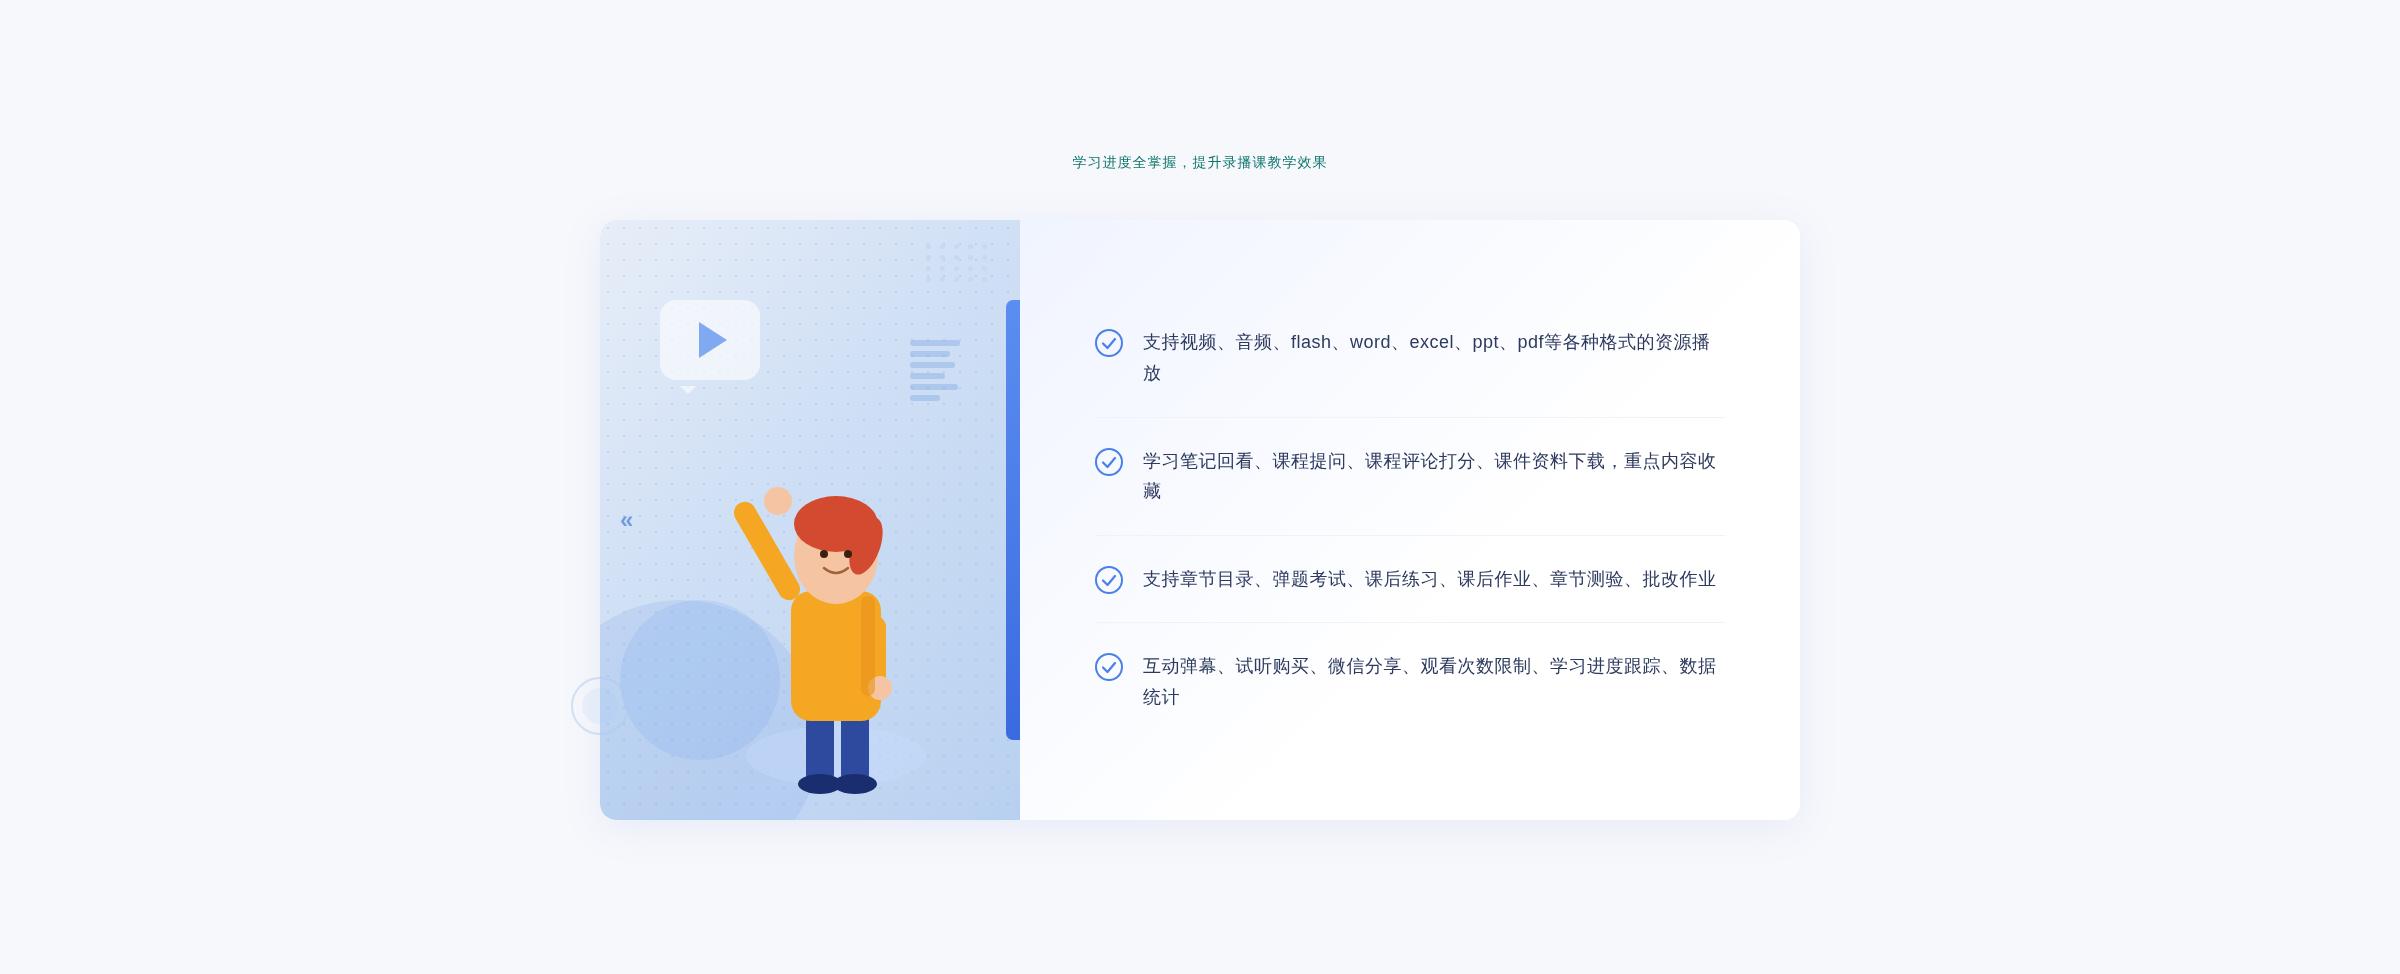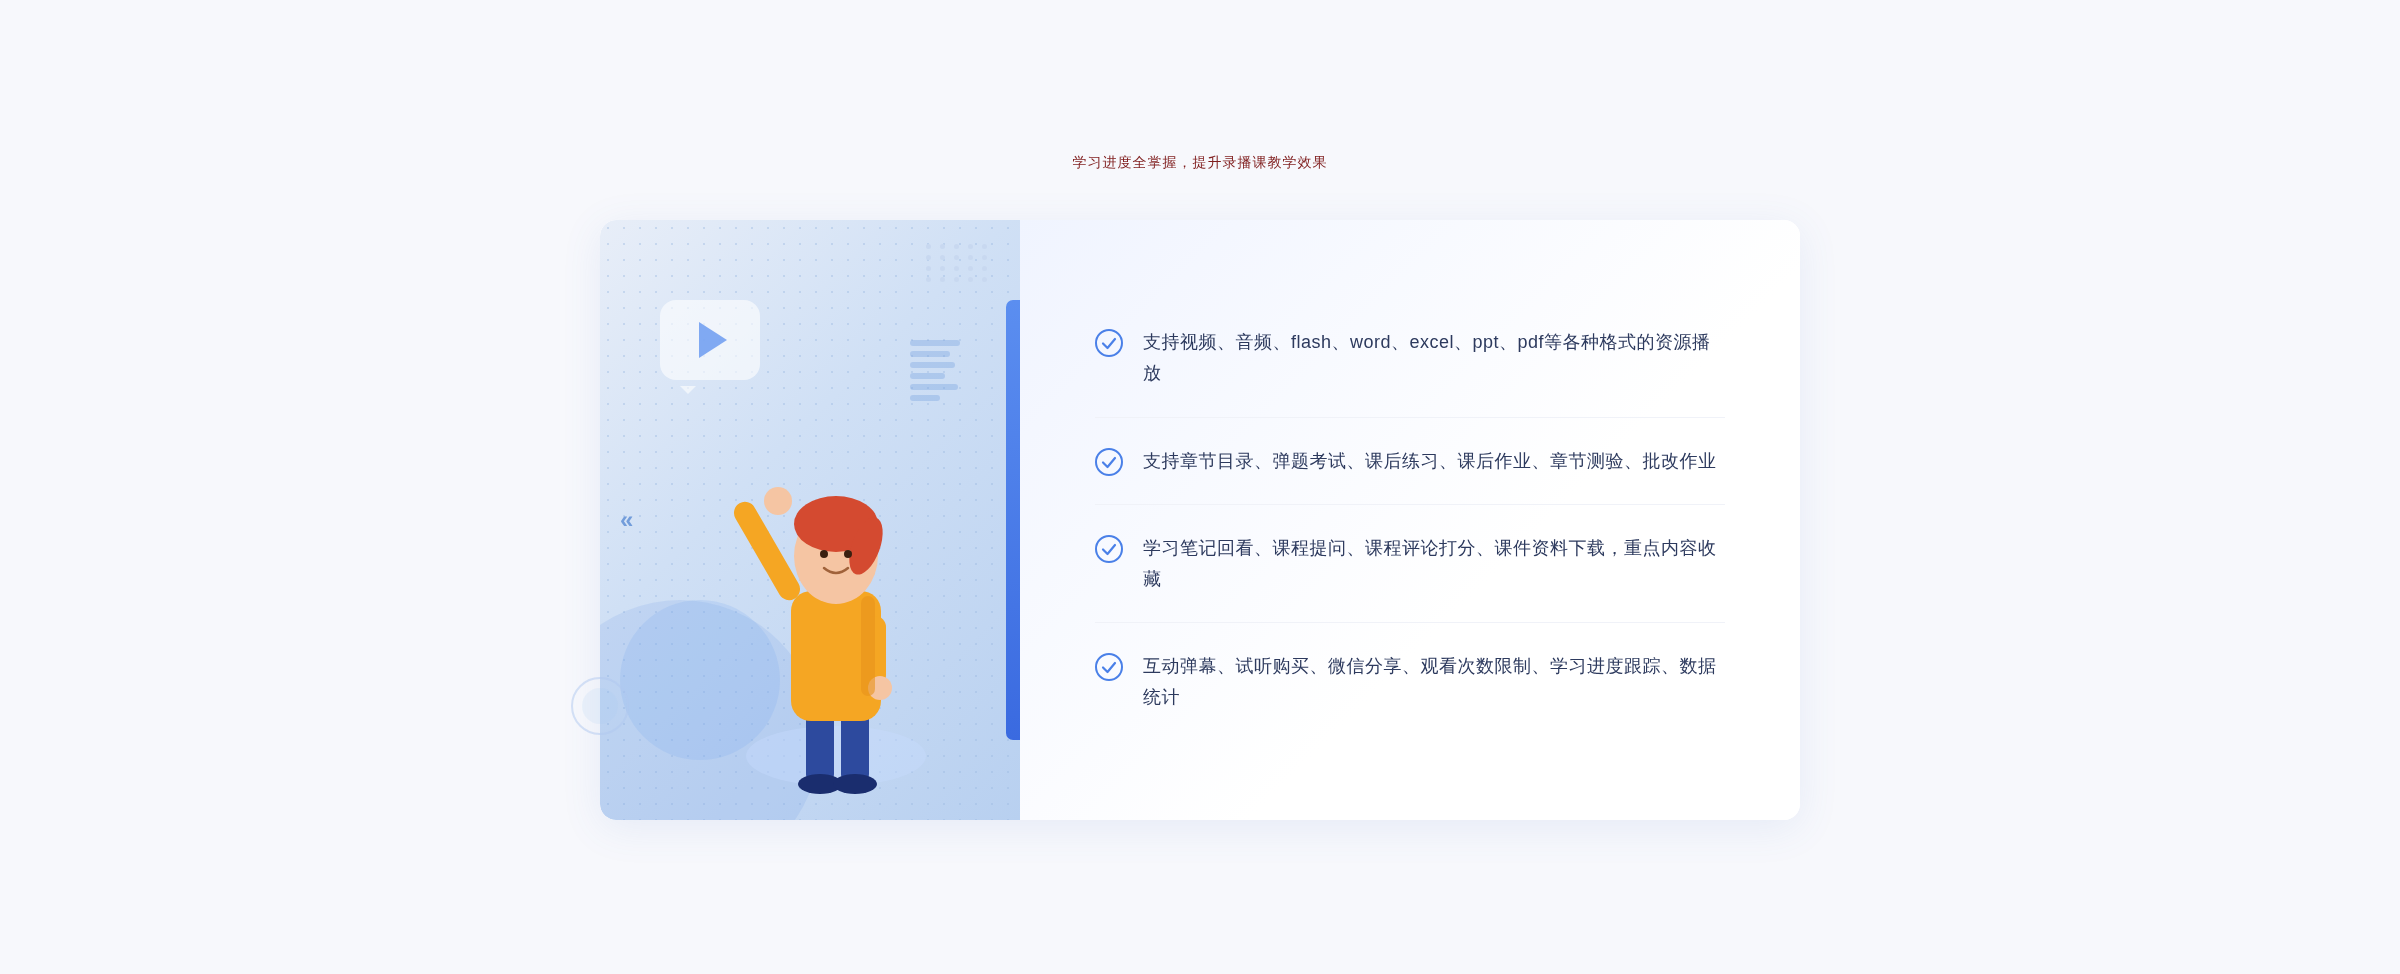--- a/index.html
+++ b/index.html
@@ -51,21 +51,21 @@
 
     .section-title {
       font-size: 32px;
       font-weight: 600;
       color: #1a2540;
       letter-spacing: 2px;
     }
 
     .section-subtitle {
       font-size: 14px;
-      color: #7f1d1d;
+      color: #0f766e;
       letter-spacing: 1px;
     }
 
     .content-area {
       display: flex;
       gap: 0;
       align-items: stretch;
       background: #fff;
       border-radius: 16px;
       overflow: hidden;
@@ -363,31 +363,31 @@
           <p class="feature-text">支持视频、音频、flash、word、excel、ppt、pdf等各种格式的资源播放</p>
         </div>
 
         <div class="feature-item">
           <div class="check-icon">
             <svg viewBox="0 0 28 28" fill="none" xmlns="http://www.w3.org/2000/svg">
               <circle cx="14" cy="14" r="13" stroke="#4a80e8" stroke-width="2"></circle>
               <path d="M8 14.5 L12.5 19 L20 10" stroke="#4a80e8" stroke-width="2.2" stroke-linecap="round" stroke-linejoin="round"></path>
             </svg>
           </div>
-          <p class="feature-text">支持章节目录、弹题考试、课后练习、课后作业、章节测验、批改作业</p>
+          <p class="feature-text">学习笔记回看、课程提问、课程评论打分、课件资料下载，重点内容收藏</p>
         </div>
 
         <div class="feature-item">
           <div class="check-icon">
             <svg viewBox="0 0 28 28" fill="none" xmlns="http://www.w3.org/2000/svg">
               <circle cx="14" cy="14" r="13" stroke="#4a80e8" stroke-width="2"></circle>
               <path d="M8 14.5 L12.5 19 L20 10" stroke="#4a80e8" stroke-width="2.2" stroke-linecap="round" stroke-linejoin="round"></path>
             </svg>
           </div>
-          <p class="feature-text">学习笔记回看、课程提问、课程评论打分、课件资料下载，重点内容收藏</p>
+          <p class="feature-text">支持章节目录、弹题考试、课后练习、课后作业、章节测验、批改作业</p>
         </div>
 
         <div class="feature-item">
           <div class="check-icon">
             <svg viewBox="0 0 28 28" fill="none" xmlns="http://www.w3.org/2000/svg">
               <circle cx="14" cy="14" r="13" stroke="#4a80e8" stroke-width="2"></circle>
               <path d="M8 14.5 L12.5 19 L20 10" stroke="#4a80e8" stroke-width="2.2" stroke-linecap="round" stroke-linejoin="round"></path>
             </svg>
           </div>
           <p class="feature-text">互动弹幕、试听购买、微信分享、观看次数限制、学习进度跟踪、数据统计</p>

